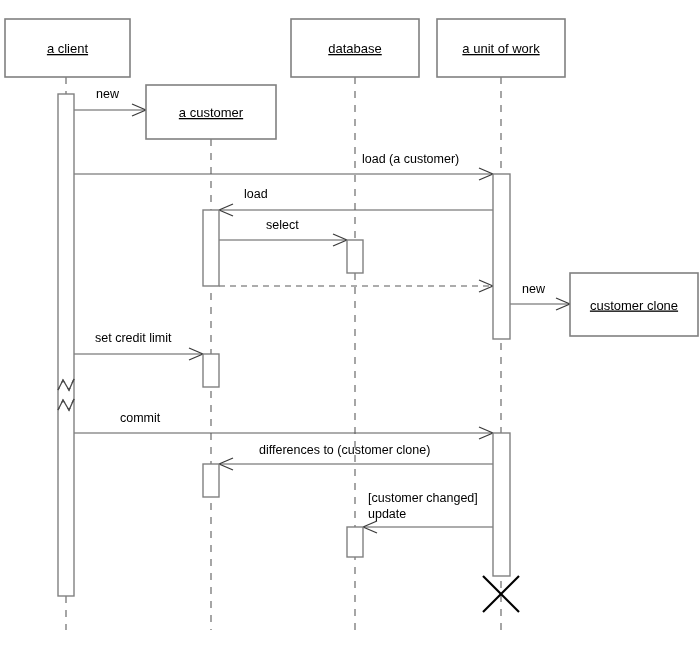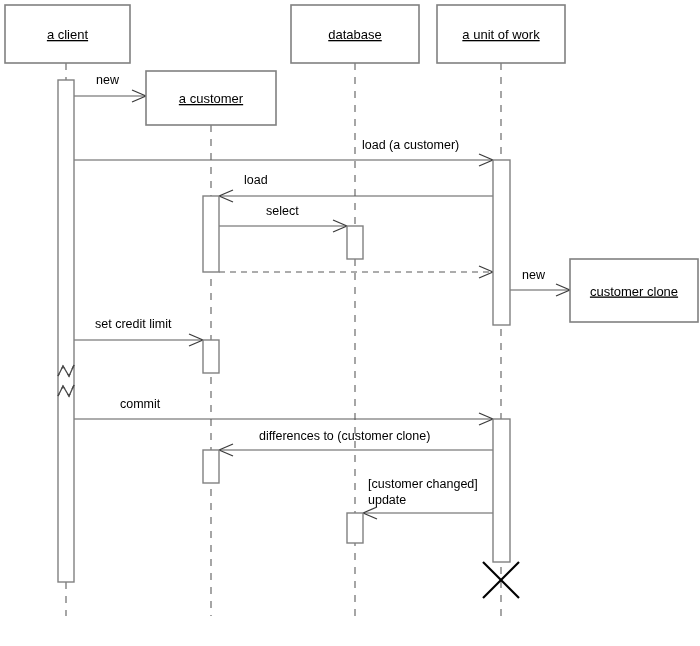--- a/index.html
+++ b/index.html
@@ -9,20 +9,21 @@
   }
   body {
     font-family: "Liberation Sans", sans-serif;
   }
   #diagram-root {
     position: relative;
     width: 700px;
     height: 616px;
     background: #ffffff;
     overflow: hidden;
+    margin-top: 14px;
   }
   svg#uml-svg {
     display: block;
     width: 700px;
     height: 646px;
   }
   .lifeline-box {
     fill: #ffffff;
     stroke: #808080;
     stroke-width: 1.6;

